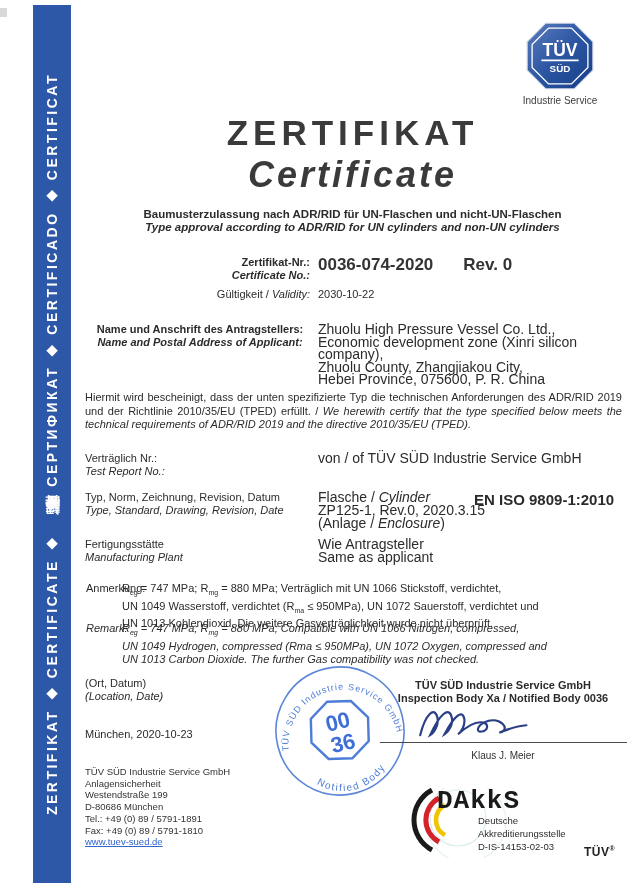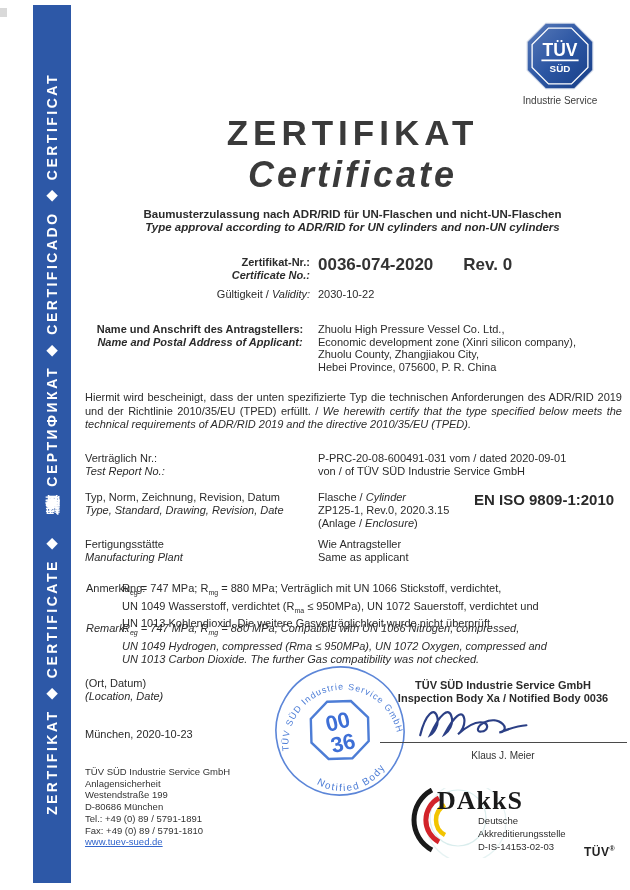--- a/index.html
+++ b/index.html
@@ -4,21 +4,21 @@
 <style>
   html,body{margin:0;padding:0;background:#fff;}
   #page{position:relative;width:630px;height:890px;background:#fff;overflow:hidden;
         font-family:"Liberation Sans", sans-serif;color:#2b2b2b;}
   .abs{position:absolute;}
   .it{font-style:italic;}
   .b{font-weight:bold;}
   .center{text-align:center;}
   .right{text-align:right;}
   .lbl{font-size:11px;line-height:13px;}
-  .val{font-size:11px;line-height:13px;}
+  .val{font-size:14px;line-height:13px;}
 
   
   #band{left:33px;top:5px;width:38px;height:878px;background:#2d58a7;
         display:flex;align-items:center;justify-content:center;}
   #band .vtext{writing-mode:vertical-rl;transform:rotate(180deg);
         color:#fff;font-weight:bold;font-size:14px;letter-spacing:2.5px;
         white-space:nowrap;}
 
   
   #cropmark{left:0;top:8px;width:7px;height:9px;background:#d9d9d9;}
@@ -57,21 +57,21 @@
   #stamp{left:272px;top:663px;}
   #issuer{left:378px;top:679px;width:250px;text-align:center;font-size:11px;line-height:13px;font-weight:bold;}
   #signature{left:413px;top:702px;}
   #sigline{left:380px;top:742px;width:247px;border-top:1.5px solid #4a4a4a;height:0;}
   #signer{left:378px;top:750px;width:250px;text-align:center;font-size:10px;color:#333;}
 
   #contact{left:85px;top:766px;font-size:9.5px;line-height:11.7px;color:#333;}
   #contact a{color:#3366cc;}
 
   #dakks-arcs{left:410px;top:788px;}
-  #dakks-word{left:437px;top:786px;font-family:Liberation Serif, serif;font-weight:bold;
+  #dakks-word{left:437px;top:786px;font-family:Liberation Mono, monospace;font-weight:bold;
               font-size:26px;color:#1a1a1a;letter-spacing:1px;}
   #dakks-lines{left:478px;top:814px;font-size:9.5px;line-height:13px;color:#2b2b2b;}
   #tuv-footer{left:584px;top:845px;font-size:12px;font-weight:bold;color:#222;letter-spacing:0.5px;}
   #tuv-footer sup{font-size:7px;}
 
   
   #logo{left:525px;top:21px;}
   #logo-caption{left:500px;top:95px;width:120px;text-align:center;font-size:10px;color:#3d3d3d;}
 </style>
 </head>
@@ -135,21 +135,20 @@
 
   <div class="abs" id="statement">
     <span>Hiermit wird bescheinigt, dass der unten spezifizierte Typ die technischen Anforderungen des ADR/RID 2019 und der Richtlinie 2010/35/EU (TPED) erfüllt. / </span><span class="it">We herewith certify that the type specified below meets the technical requirements of ADR/RID 2019 and the directive 2010/35/EU (TPED).</span>
   </div>
 
   <div class="abs rowlabel lbl" style="top:452px;">
     <div>Verträglich Nr.:</div>
     <div class="it">Test Report No.:</div>
   </div>
   <div class="abs rowvalue val" style="top:452px;">
-    <div>P-PRC-20-08-600491-031 vom / dated 2020-09-01</div>
     <div>von / of TÜV SÜD Industrie Service GmbH</div>
   </div>
 
   <div class="abs rowlabel lbl" style="top:491px;">
     <div>Typ, Norm, Zeichnung, Revision, Datum</div>
     <div class="it">Type, Standard, Drawing, Revision, Date</div>
   </div>
   <div class="abs rowvalue val" style="top:491px;">
     <div>
       <span>Flasche / </span><span class="it">Cylinder</span>

